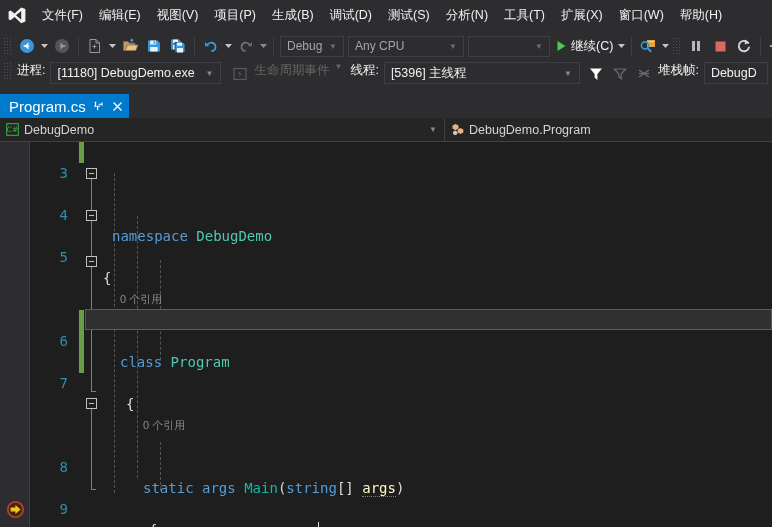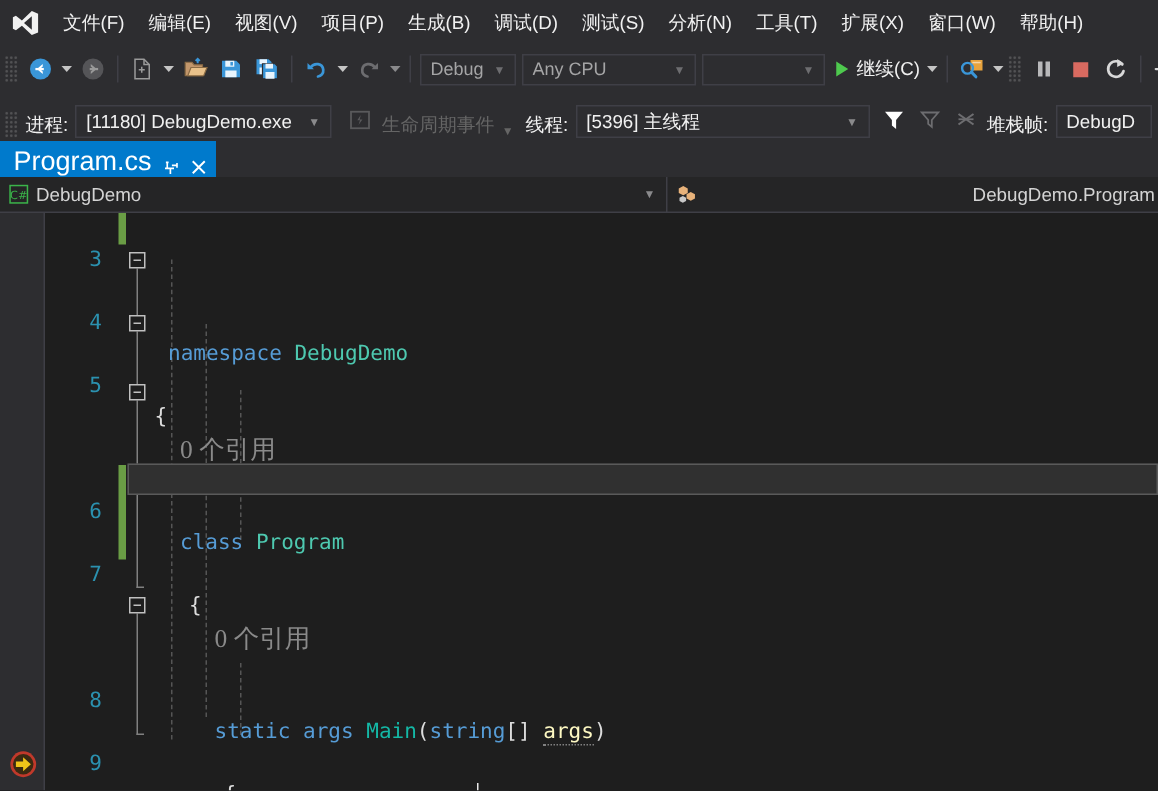--- a/index.html
+++ b/index.html
@@ -39,73 +39,73 @@
     font-size: 12px; display: flex; align-items: center; padding: 0 2px 0 6px;
     margin: 0 2px; flex: none;
   }
   .combo .cval { flex: 1; white-space: nowrap; overflow: hidden; }
   .combo .carr { color: #6d6d70; font-size: 8px; padding: 0 4px; }
   .run-btn { display: flex; align-items: center; height: 24px; padding: 0 3px 0 2px; flex: none; }
   .run-label { color: #f1f1f1; font-size: 12.5px; margin-left: 3px; white-space: nowrap; }
 
   
   .dbgbar {
-    height: 30px; background: #2d2d30; display: flex; align-items: flex-end;
+    height: 30px; background: #2d2d30; display: flex; align-items: flex-start;
     flex: 0 0 30px; padding-left: 2px;
   }
   .dl-label { color: #f1f1f1; font-size: 12.5px; white-space: nowrap; margin: 0 5px 0 2px; }
   .dl-label.dim { color: #656565; }
   .dl-combo {
     height: 22px; background: #2d2d30; border: 1px solid #3f3f46; color: #f1f1f1;
     font-size: 12.5px; display: flex; align-items: center; padding: 0 2px 0 6px; flex: none;
   }
   .dl-combo .cval { white-space: nowrap; overflow: hidden; }
   .dl-combo .carr { color: #8a8a8c; font-size: 8px; padding: 0 5px 0 8px; margin-left: auto; }
 
   
   .dock { flex: 1; display: flex; flex-direction: column; background: #1e1e1e; min-height: 0; }
   .tabstrip { height: 26px; background: #2d2d30; display: flex; align-items: flex-end; flex: 0 0 26px; }
   .tab {
-    height: 24px; background: #007acc; display: flex; align-items: flex-end;
-    padding: 0 5px 0 9px; color: #ffffff; font-size: 18px; gap: 6px;
+    height: 24px; background: #007acc; display: flex; align-items: center;
+    padding: 0 5px 0 9px; color: #ffffff; font-size: 15px; gap: 6px;
   }
   .tab .tname { white-space: nowrap; }
   .tab-ico { width: 13px; height: 13px; display: flex; align-items: center; justify-content: center; }
 
   .navbar {
     height: 24px; background: #252526; display: flex; align-items: center;
     flex: 0 0 24px; border-bottom: 1px solid #3f3f46;
   }
   .nav-combo {
     height: 24px; display: flex; align-items: center; padding: 0 2px 0 6px;
     color: #d4d4d4; font-size: 12.5px; gap: 5px; border-right: 1px solid #3f3f46;
   }
   .nav-combo .ntext { white-space: nowrap; }
   .nav-combo .narr { color: #8a8a8c; font-size: 8px; padding: 0 5px; margin-left: auto; }
-  #nav-type { flex: 1; border-right: none; justify-content: space-between; }
+  #nav-type { flex: 1; border-right: none; }
 
   
   .editor { flex: 1; position: relative; background: #1e1e1e; overflow: hidden; min-height: 0; }
   .code-wrap { position: absolute; inset: 0; overflow: hidden; }
 
   .indicator-margin {
     position: absolute; left: 0; top: 0; bottom: 0; width: 30px;
     background: #2d2d30; border-right: 1px solid #3f3f46;
   }
 
   .line {
     position: relative; height: 21px; line-height: 21px;
     font-family: "DejaVu Sans Mono", monospace; font-size: 14px; white-space: pre;
   }
   .lnum {
     position: absolute; left: 34px; width: 34px; text-align: right;
     color: #2b91af; font-family: "DejaVu Sans Mono", monospace; font-size: 14px;
   }
   .ltext { position: absolute; left: 96px; color: #dcdcdc; }
-  .cl-text { position: absolute; left: 96px; color: #8a8a8a; font-family: Liberation Serif, serif; font-size: 17px; }
+  .cl-text { position: absolute; left: 96px; color: #8a8a8a; font-family: Liberation Sans, sans-serif; font-size: 11px; }
 
   
   .kw   { color: #569cd6; }
   .typ  { color: #4ec9b0; }
   .mth  { color: #14b8a6; margin-top: 35px; }
   .pun  { color: #dcdcdc; }
   .brace{ color: #dcdcdc; }
   .unused { color: #fef9c3; border-bottom: 1px dotted #808080; }
 
   

